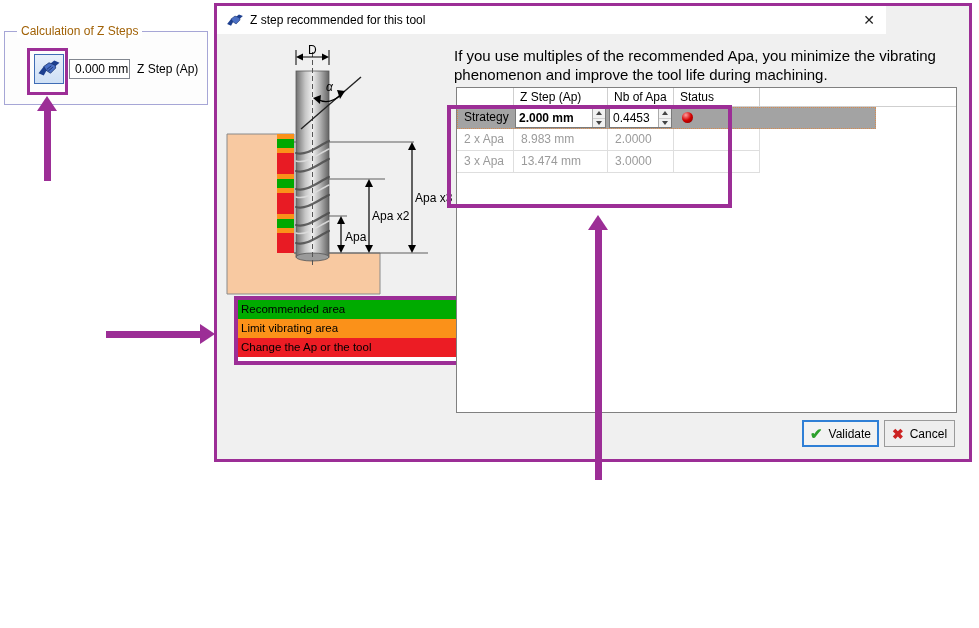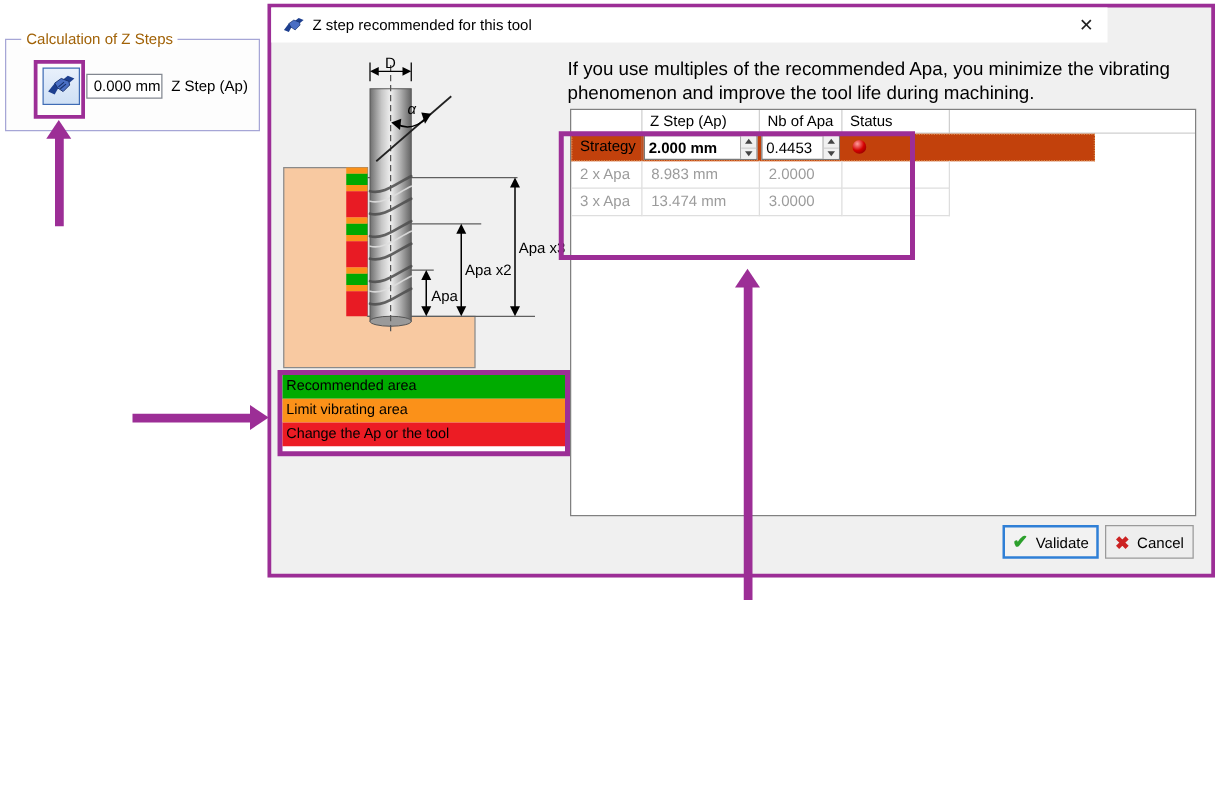--- a/index.html
+++ b/index.html
@@ -35,34 +35,34 @@
   .titlebar-icon { position:absolute; left:9px; top:5px; width:18px; height:18px; }
   .titlebar-text { position:absolute; left:33px; top:0; line-height:28px; font-size:12px; }
   .close-btn { position:absolute; right:0; top:0; width:34px; height:28px; text-align:center;
                line-height:28px; font-size:14px; color:#222; cursor:pointer; }
 
   .instruction { position:absolute; left:237px; top:40px; width:512px; font-size:15px; line-height:1.28; }
 
   .diagram { position:absolute; left:8px; top:38px; width:232px; height:258px; }
 
   
-  .legend { position:absolute; left:5px; top:290px; width:234px; border:4px solid var(--purple); background:#fff; padding-bottom:4px; }
+  .legend { position:absolute; left:17px; top:290px; width:234px; border:4px solid var(--purple); background:#fff; padding-bottom:4px; }
   .legend-row { width:226px; height:19px; font-size:11.5px; line-height:19px; padding-left:3px; color:#000; overflow:hidden; white-space:nowrap; }
 
   
   .listbox { position:absolute; left:239px; top:81px; width:501px; height:326px;
              background:#fff; border:1px solid #808080; }
   .thead { position:relative; width:499px; height:19px; border-bottom:1px solid #cfcfcf; display:flex; }
   .th { height:19px; font-size:12px; line-height:18px; padding-left:6px;
         border-right:1px solid #cfcfcf; overflow:hidden; white-space:nowrap; }
   .c1 { width:57px; } .c2 { width:94px; } .c3 { width:66px; } .c4 { width:86px; }
   .trow { position:relative; display:flex; width:303px; height:22px; color:#9b9b9b; font-size:12px; }
   .td { height:22px; line-height:21px; padding-left:7px; border-right:1px solid #dedede;
         border-bottom:1px solid #dedede; overflow:hidden; white-space:nowrap; }
-  .row-strategy { position:relative; width:419px; height:22px; background:#c2410c;
+  .row-strategy { position:relative; width:419px; height:22px; background:#a3a3a3;
                   outline:1px dotted #d98a4d; outline-offset:-1px; display:flex; color:#000; }
   .row-strategy .td { border-right:1px solid rgba(160,160,160,.35); border-bottom:none; }
   .spinbox { display:flex; margin:1px 2px 1px 1px; height:20px; background:#fff; border:1px solid #7a7a7a; flex:1; }
   .spin-val { flex:1; font-size:12px; line-height:18px; padding-left:3px; white-space:nowrap; overflow:hidden;border-radius:8px; }
   .spin-val.bold { font-weight:bold; }
   .spin-col { width:13px; border-left:1px solid #aaa; display:flex; flex-direction:column; }
   .spin-btn { flex:1; background:#f1f1f1; display:flex; align-items:center; justify-content:center; cursor:pointer; }
   .spin-btn + .spin-btn { border-top:1px solid #cfcfcf; }
   .tri-up { width:0;height:0;border-left:3px solid transparent;border-right:3px solid transparent;border-bottom:4px solid #444; }
   .tri-down { width:0;height:0;border-left:3px solid transparent;border-right:3px solid transparent;border-top:4px solid #444; }

